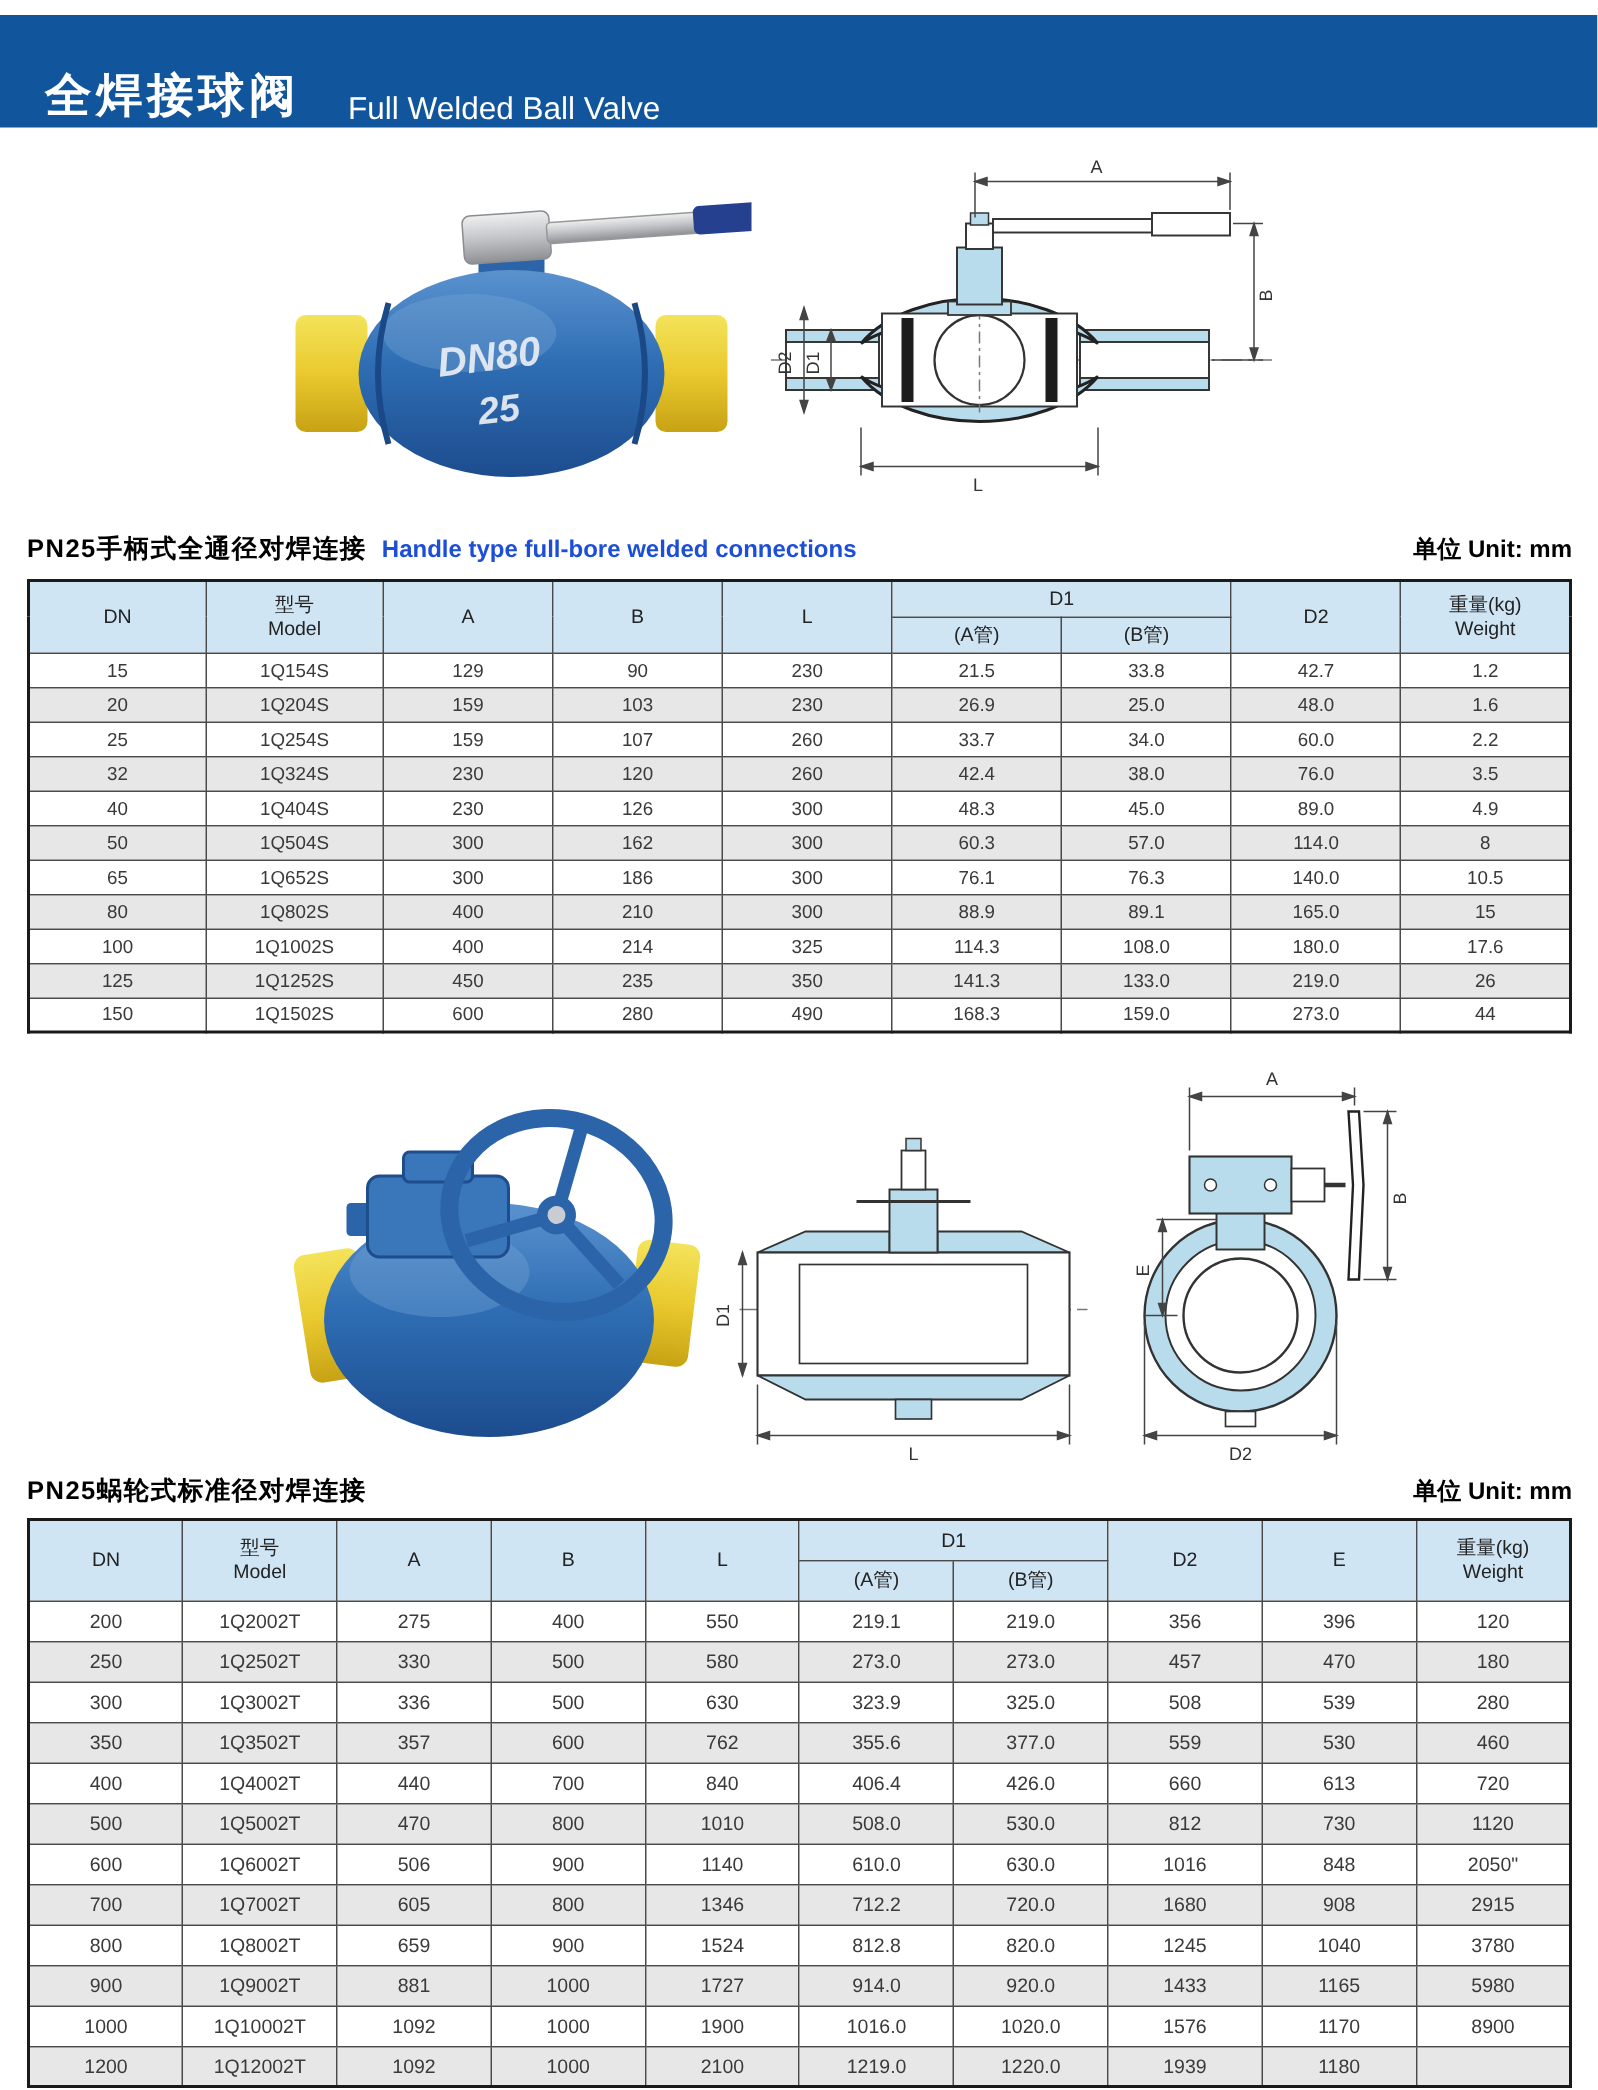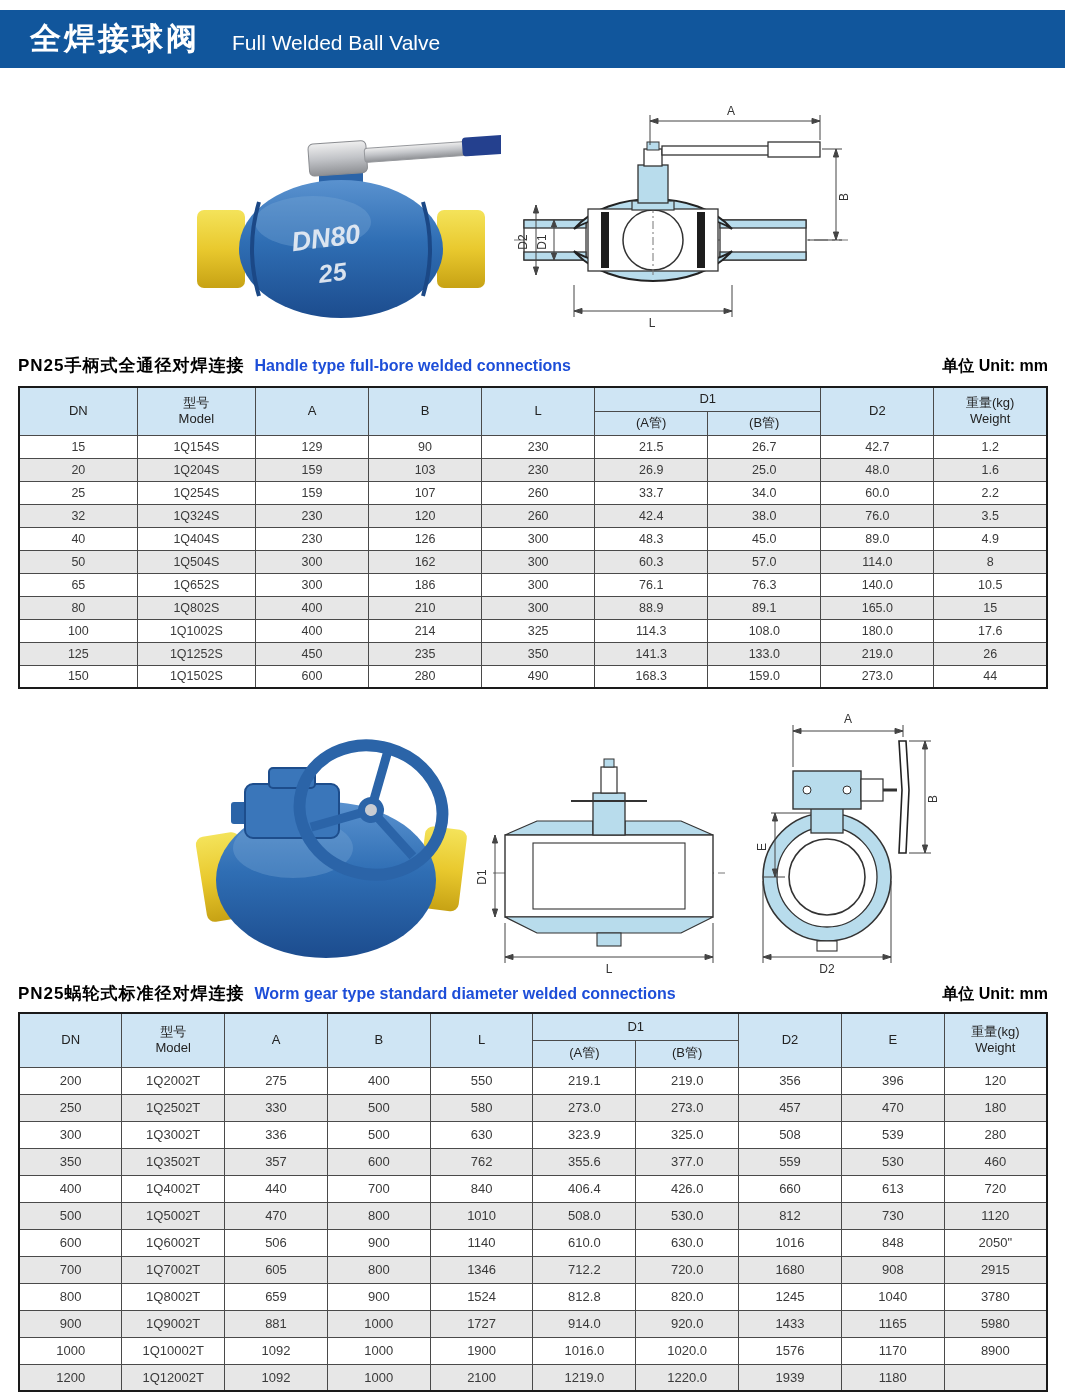--- a/index.html
+++ b/index.html
@@ -3,22 +3,22 @@
 <meta charset="utf-8">
 <style>
   * { margin:0; padding:0; box-sizing:border-box; }
   html,body { background:#ffffff; }
   body {
     width:1065px; height:1393px; position:relative; overflow:hidden;
     font-family:"Liberation Sans","DejaVu Sans",sans-serif; color:#222;
   }
   
   .banner {
-    position:absolute; left:0; top:10px; width:1065px; height:58px;
-    background:#11569c; color:#fff; display:flex; align-items:center; padding-left:30px;
+    position:absolute; left:0; top:10px; width:1065px; height:75px;
+    background:#11569c; color:#fff; display:flex; align-items:flex-end; padding-left:30px;
   }
   .banner-zh { font-size:31px; font-weight:bold; letter-spacing:3px; }
   .banner-en { font-size:21px; margin-left:32px; padding-top:7px; }
 
   
   .fig { position:absolute; }
   #photo1   { left:183px; top:110px; width:318px; height:210px; }
   #drawing1 { left:500px; top:95px;  width:400px; height:242px; }
   #photo2   { left:193px; top:708px; width:282px; height:258px; }
   #drawing2 { left:475px; top:701px; width:470px; height:278px; }
@@ -215,21 +215,21 @@
     </tr>
   </thead>
   <tbody>
       <tr>
         <td>15</td>
         <td>1Q154S</td>
         <td>129</td>
         <td>90</td>
         <td>230</td>
         <td>21.5</td>
-        <td>26.7</td>
+        <td>33.8</td>
         <td>42.7</td>
         <td>1.2</td>
       </tr>
       <tr>
         <td>20</td>
         <td>1Q204S</td>
         <td>159</td>
         <td>103</td>
         <td>230</td>
         <td>26.9</td>
@@ -446,21 +446,20 @@
       <line x1="288" y1="256" x2="416" y2="256"></line>
       <path d="M288,256 l8,-2.6 v5.2 Z" fill="#444"></path>
         <path d="M416,256 l-8,-2.6 v5.2 Z" fill="#444"></path>
     </g>
     <text class="dim" x="352" y="272" text-anchor="middle">D2</text>
   </svg>
 </figure>
 
 <div class="sec-head" id="sec2-head">
   <span class="sec-zh">PN25蜗轮式标准径对焊连接</span>
-  <span class="sec-en">Worm gear type standard diameter welded connections</span>
   <span class="sec-unit">单位 Unit: mm</span>
 </div>
 
 <table class="spec" id="table2">
   <colgroup>
     <col style="width:10%">
       <col style="width:10%">
       <col style="width:10%">
       <col style="width:10%">
       <col style="width:10%">

